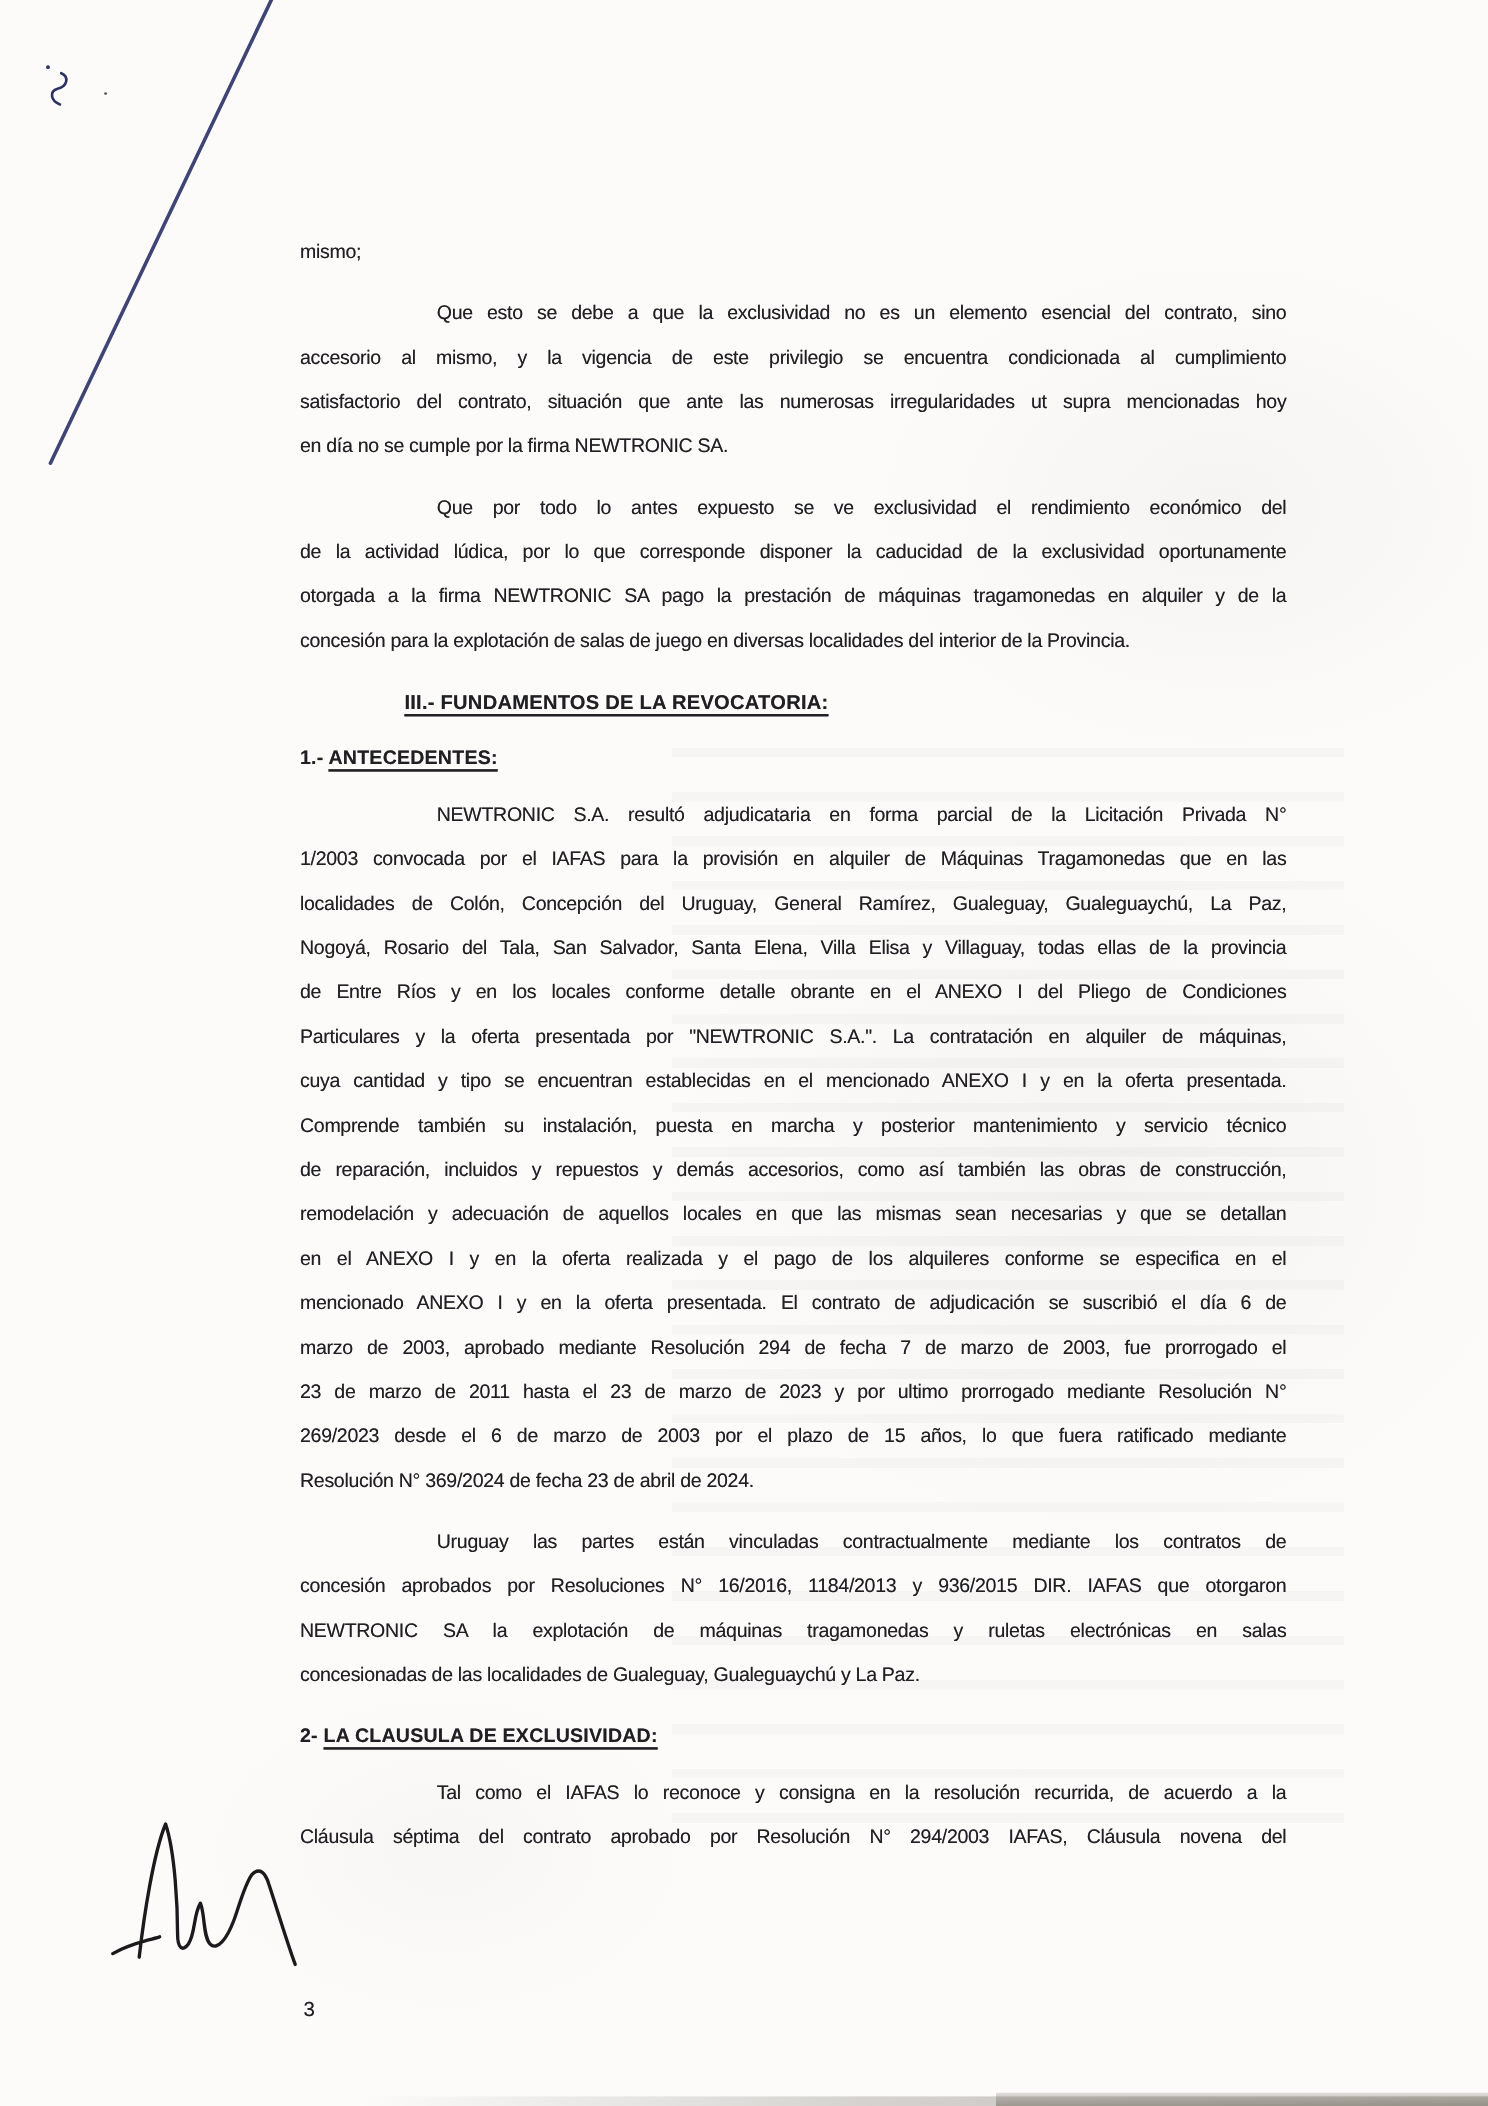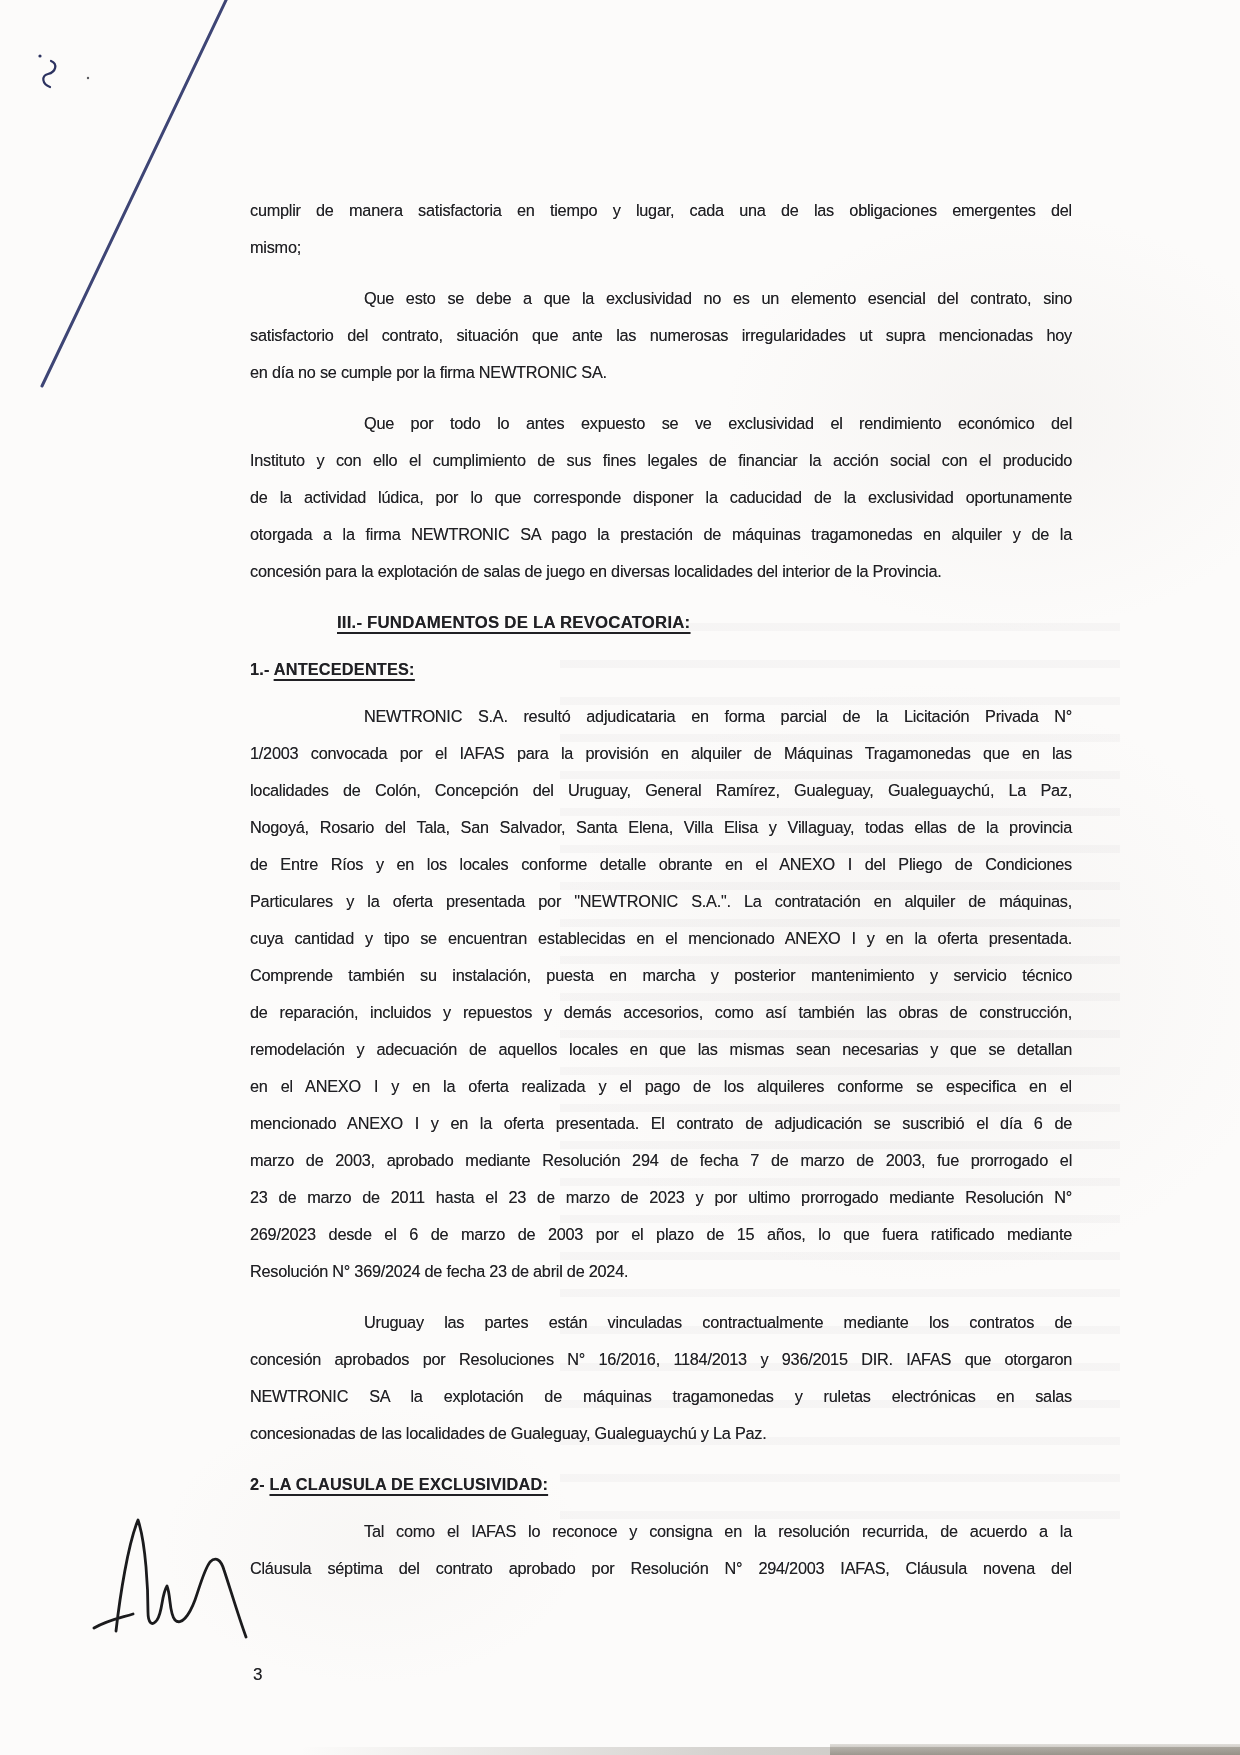--- a/index.html
+++ b/index.html
@@ -63,31 +63,30 @@
 
   <svg class="pen-marks" width="320" height="420" viewBox="0 0 320 420">
     <line x1="228" y1="-4" x2="42" y2="386" stroke="#343c6e" stroke-width="3" stroke-linecap="round" opacity="0.95"></line>
     <circle cx="40" cy="56" r="1.6" fill="#2c3260"></circle>
     <path d="M51,61 C58,64 56,72 48,74 C41,76 42,84 50,87" fill="none" stroke="#2c3260" stroke-width="2.2" stroke-linecap="round"></path>
     <circle cx="88" cy="78" r="1.2" fill="#5a5a5e"></circle>
   </svg>
 
   <div class="textblock" id="doc-blocks">
       <div class="para">
-        <div class="line">cumplir de manera satisfactoria en tiempo y lugar, cada una de las obligaciones emergentes del</div>
         <div class="line end">mismo;</div>
       </div>
       <div class="para">
         <div class="line first">Que esto se debe a que la exclusividad no es un elemento esencial del contrato, sino</div>
+        <div class="line">accesorio al mismo, y la vigencia de este privilegio se encuentra condicionada al cumplimiento</div>
         <div class="line">satisfactorio del contrato, situación que ante las numerosas irregularidades ut supra mencionadas hoy</div>
         <div class="line end">en día no se cumple por la firma NEWTRONIC SA.</div>
       </div>
       <div class="para">
         <div class="line first">Que por todo lo antes expuesto se ve exclusividad el rendimiento económico del</div>
-        <div class="line">Instituto y con ello el cumplimiento de sus fines legales de financiar la acción social con el producido</div>
         <div class="line">de la actividad lúdica, por lo que corresponde disponer la caducidad de la exclusividad oportunamente</div>
         <div class="line">otorgada a la firma NEWTRONIC SA pago la prestación de máquinas tragamonedas en alquiler y de la</div>
         <div class="line end">concesión para la explotación de salas de juego en diversas localidades del interior de la Provincia.</div>
       </div>
       <div class="heading lvl1"><span class="h-text">III.- FUNDAMENTOS DE LA REVOCATORIA:</span></div>
       <div class="heading lvl2"><span class="h-prefix">1.- </span><span class="h-text">ANTECEDENTES:</span></div>
       <div class="para">
         <div class="line first">NEWTRONIC S.A. resultó adjudicataria en forma parcial de la Licitación Privada N°</div>
         <div class="line">1/2003 convocada por el IAFAS para la provisión en alquiler de Máquinas Tragamonedas que en las</div>
         <div class="line">localidades de Colón, Concepción del Uruguay, General Ramírez, Gualeguay, Gualeguaychú, La Paz,</div>

